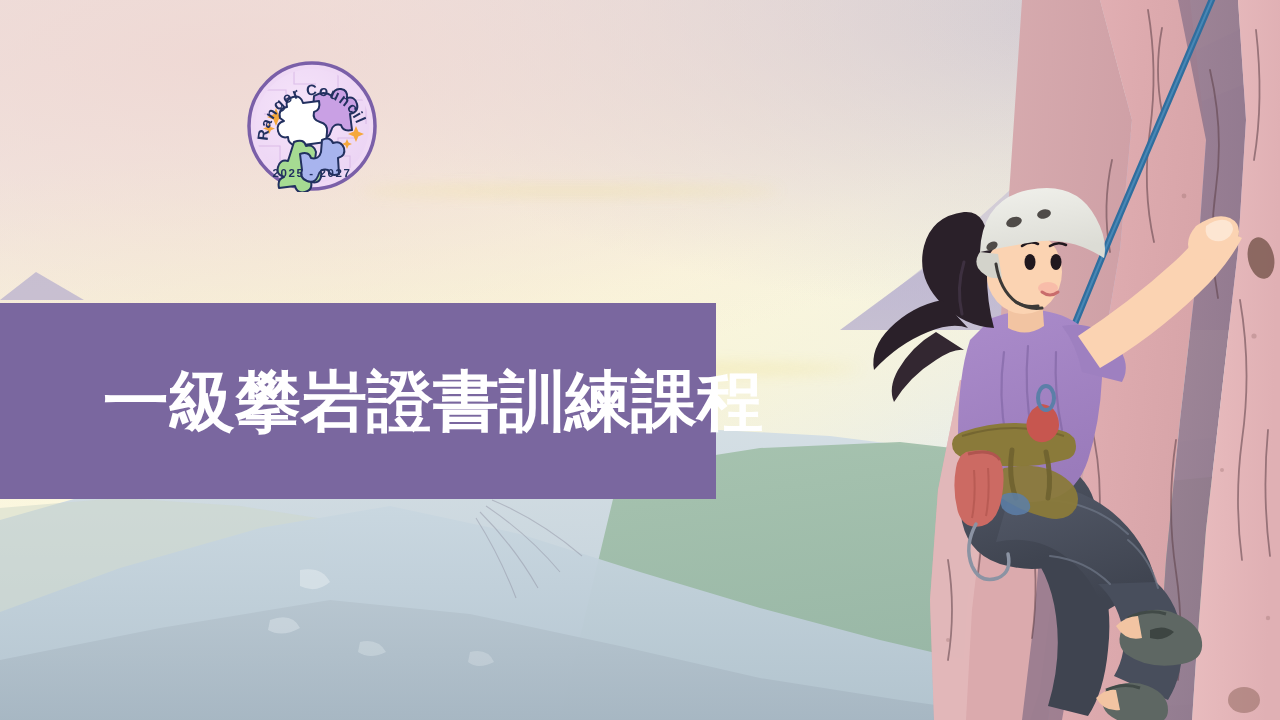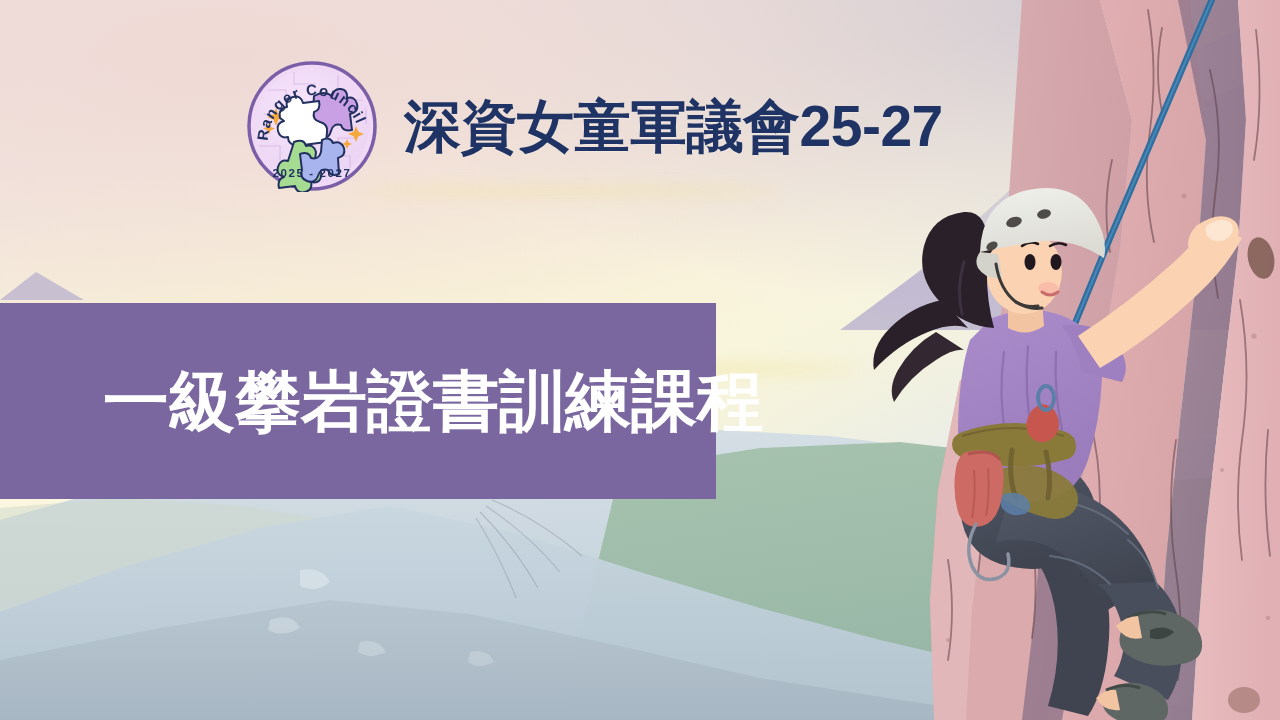--- a/index.html
+++ b/index.html
@@ -428,20 +428,19 @@
         </g>
 
         <text font-family="'Liberation Sans','DejaVu Sans',sans-serif" font-size="15" font-weight="700" fill="#22305f" letter-spacing="1.2">
           <textPath href="#arcPath" startOffset="50%" text-anchor="middle" id="arcTextPath">Ranger Council</textPath>
         </text>
 
         <text x="66" y="117" text-anchor="middle" font-family="'Liberation Sans','DejaVu Sans',sans-serif" font-size="11.5" font-weight="700" fill="#22305f" letter-spacing="1.6" id="yearText">2025 - 2027</text>
       </svg>
     </div>
 
-    <div class="header-title">深資女童軍議會25-27</div>
   </div>
 
   <div class="banner">
     <div class="banner-title">一級攀岩證書訓練課程</div>
   </div>
 
 </div>
 
 </body></html>

